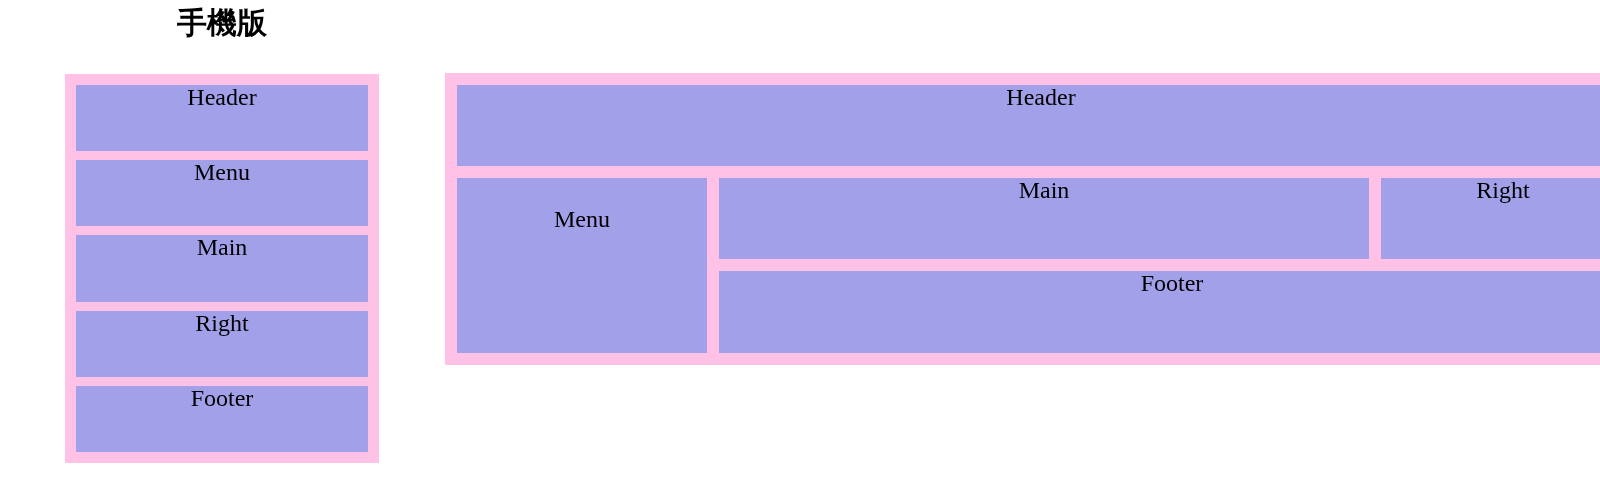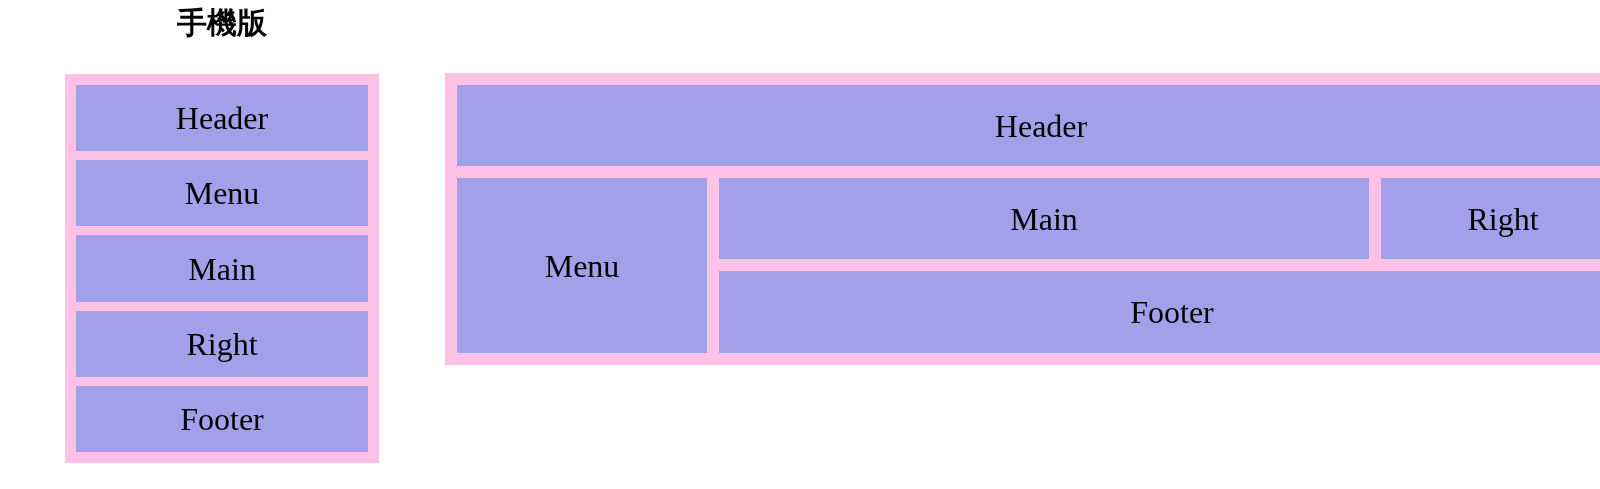--- a/index.html
+++ b/index.html
@@ -73,23 +73,23 @@
   .area-header { grid-area: header; }
   .area-menu   { grid-area: menu; align-items: flex-start; }
   .area-main   { grid-area: main; }
   .area-right  { grid-area: right; }
   .area-footer { grid-area: footer; }
 
   
   .layout-box {
     background: var(--purple);
     display: flex;
-    align-items: center;
+    align-items: flex-start;
     justify-content: center;
-    font-size: 32px;
+    font-size: 24px;
     line-height: 1;
     color: var(--text);
   }
   
   .menu-label-band {
     width: 100%;
     height: 81px;
     display: flex;
     align-items: center;
     justify-content: center;

